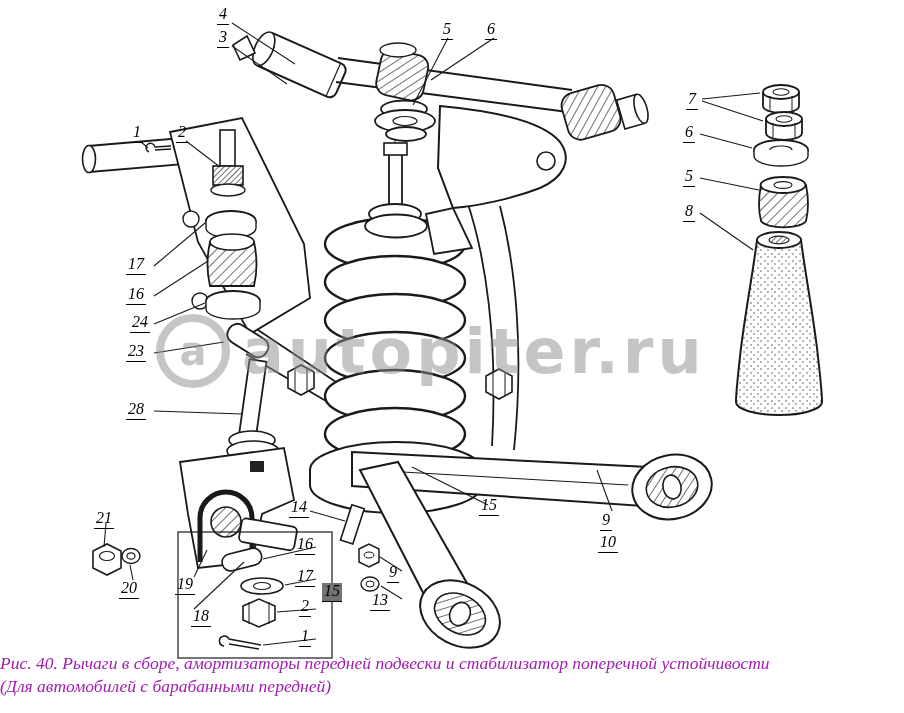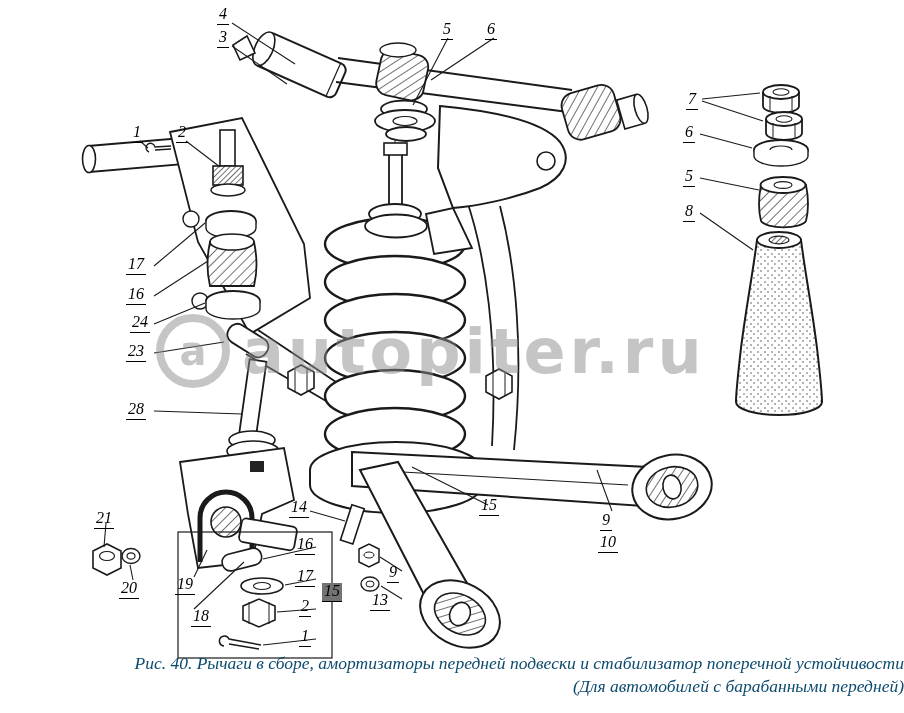--- a/index.html
+++ b/index.html
@@ -8,22 +8,22 @@
   .diagram-svg{position:absolute;left:0;top:0;}
   .callout{position:absolute;font-style:italic;font-size:16px;line-height:1.05;color:#000;
            border-bottom:1.2px solid #000;padding:0 2px 1px;background:transparent;}
   .watermark{position:absolute;left:156px;top:314px;display:flex;align-items:center;gap:12px;
              opacity:.5;pointer-events:none;}
   .wm-logo{width:58px;height:58px;border:8px solid #8d8d8d;border-radius:50%;color:#8d8d8d;
            font-family:"DejaVu Sans",sans-serif;font-weight:bold;font-size:40px;
            display:flex;align-items:center;justify-content:center;}
   .wm-text{color:#8d8d8d;font-family:"DejaVu Sans",sans-serif;font-weight:bold;
            font-size:62px;letter-spacing:4px;text-shadow:0 0 2px #fff;}
-  .caption{position:absolute;left:0;right:0;top:652px;text-align:right;font-style:italic;
-           font-size:17.5px;color:#0c4a6e;line-height:1.32;}
+  .caption{position:absolute;left:0;right:0;top:652px;text-align:left;font-style:italic;
+           font-size:17.5px;color:#a21caf;line-height:1.32;}
 </style>
 </head>
 <body>
 
 <div class="page">
 
   <svg class="diagram-svg" width="904" height="713" viewBox="0 0 904 713">
     <defs>
       <pattern id="hatch" width="7" height="7" patternUnits="userSpaceOnUse" patternTransform="rotate(45)">
         <rect width="7" height="7" fill="#fff"></rect>

